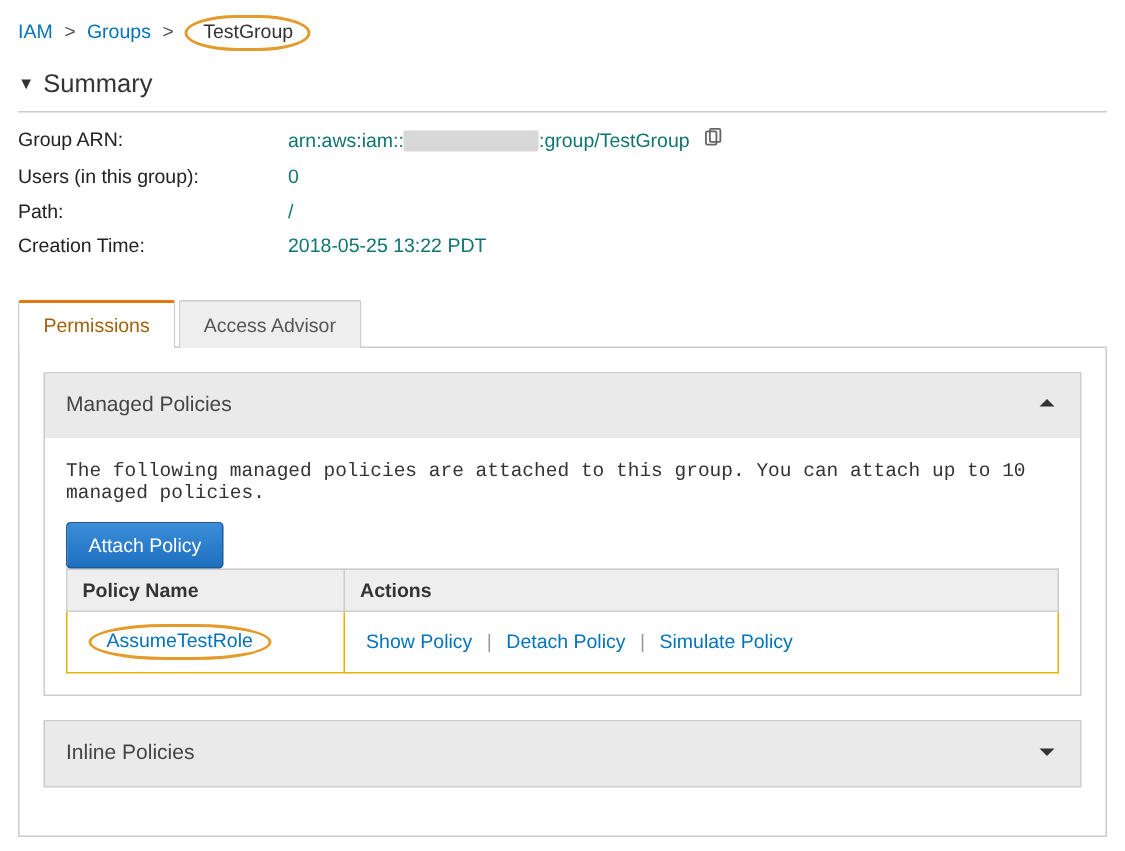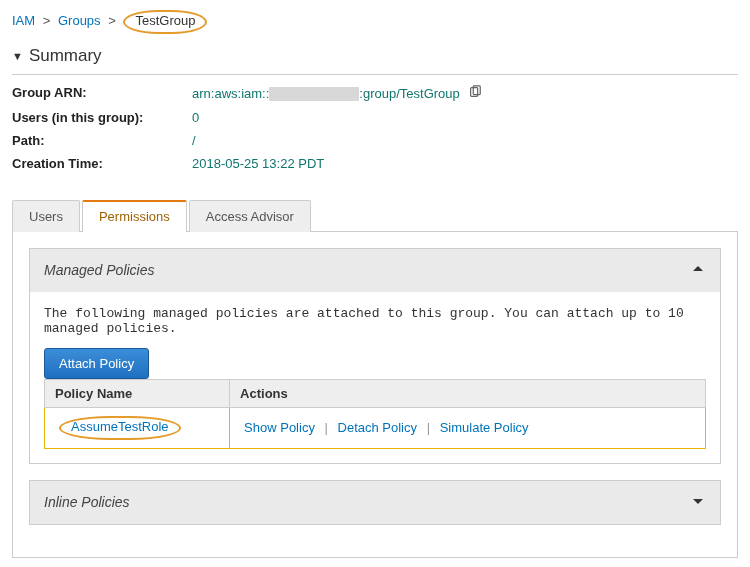--- a/index.html
+++ b/index.html
@@ -26,21 +26,21 @@
     display: flex;
     align-items: center;
     gap: 6px;
     font-size: 17px;
     color: #333;
     padding: 4px 0 6px;
   }
   .summary-header .tri { font-size: 11px; }
   hr.sep { border: none; border-top: 1px solid #ccc; margin: 2px 0 6px; }
   .kv-row { display: flex; padding: 4px 0; font-size: 13px; }
-  .kv-label { width: 180px; font-weight: bold; color: #222; }
+  .kv-label { width: 180px; font-weight: normal; color: #222; }
   .kv-val { color: #0f766e; display: flex; align-items: center; gap: 8px; }
   .redact {
     display: inline-block; width: 90px; height: 14px;
     background: #d8d8d8; vertical-align: middle; border-radius: 1px;
   }
   .copy-icon svg { width: 14px; height: 14px; stroke: #666; fill: none; stroke-width: 1.4; }
   .tabs { display: flex; margin-top: 24px; border-bottom: 1px solid #ccc; }
   .tab {
     padding: 8px 16px;
     border: 1px solid #ccc;
@@ -68,25 +68,24 @@
   }
   .accordion {
     border: 1px solid #ccc;
     margin-bottom: 16px;
   }
   .accordion-header {
     background: #eaeaea;
     padding: 12px 14px;
     display: flex;
     justify-content: space-between;
-    align-items: center;
+    align-items: flex-start;
     font-size: 14px;
     color: #444;
     cursor: pointer;
-    font-style: italic;
   }
   .accordion-header .chev svg { width: 16px; height: 16px; fill: #333; }
   .accordion-body { padding: 14px; }
   .acc-desc { font-size: 13px; color: #333; margin-bottom: 12px; font-family: Liberation Mono, monospace; }
   .btn-primary {
     background: linear-gradient(#3b8ed8, #1f6fc0);
     color: #fff;
     border: 1px solid #1b5a9a;
     border-radius: 3px;
     padding: 7px 14px;
@@ -158,21 +157,20 @@
   <div class="kv-label">Path:</div>
   <div class="kv-val">/</div>
 </div>
 
 <div class="kv-row">
   <div class="kv-label">Creation Time:</div>
   <div class="kv-val">2018-05-25 13:22 PDT</div>
 </div>
 
 <div class="tabs">
-  <div class="tab">Users</div>
   <div class="tab active">Permissions</div>
   <div class="tab">Access Advisor</div>
 </div>
 
 <div class="tab-panel">
 
   <div class="accordion">
     <div class="accordion-header">
       <span>Managed Policies</span>
       <span class="chev">

